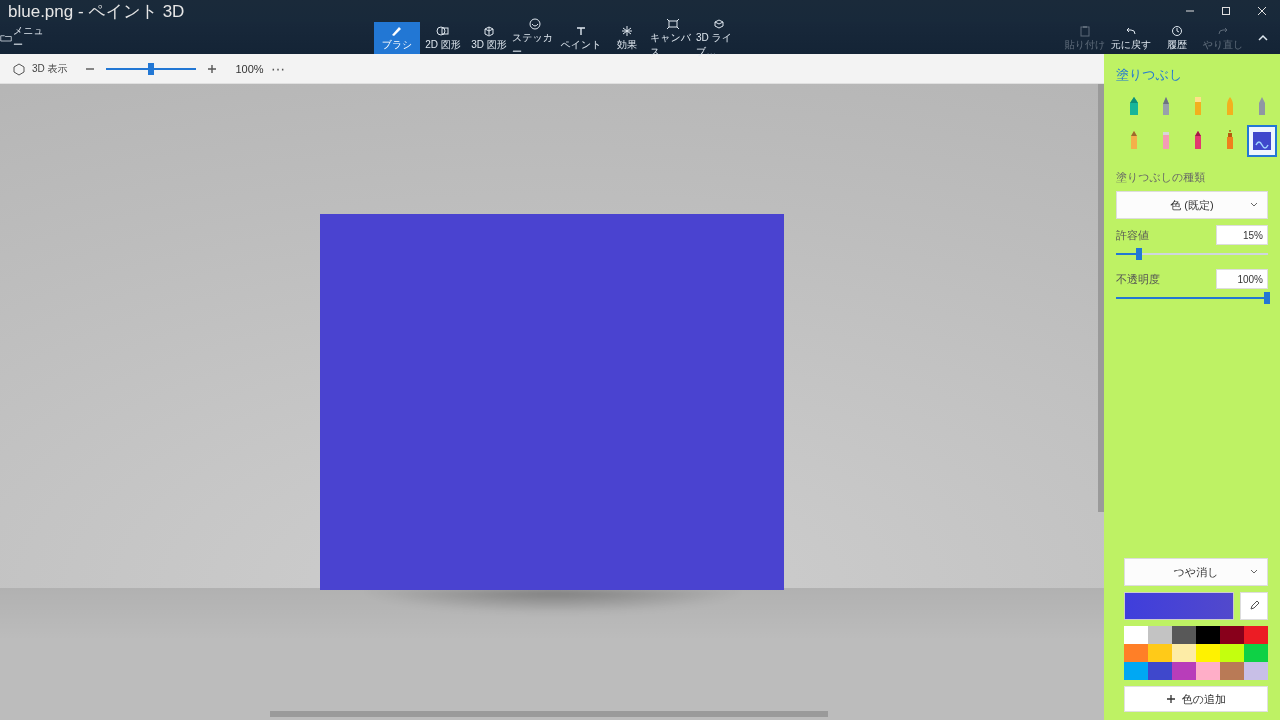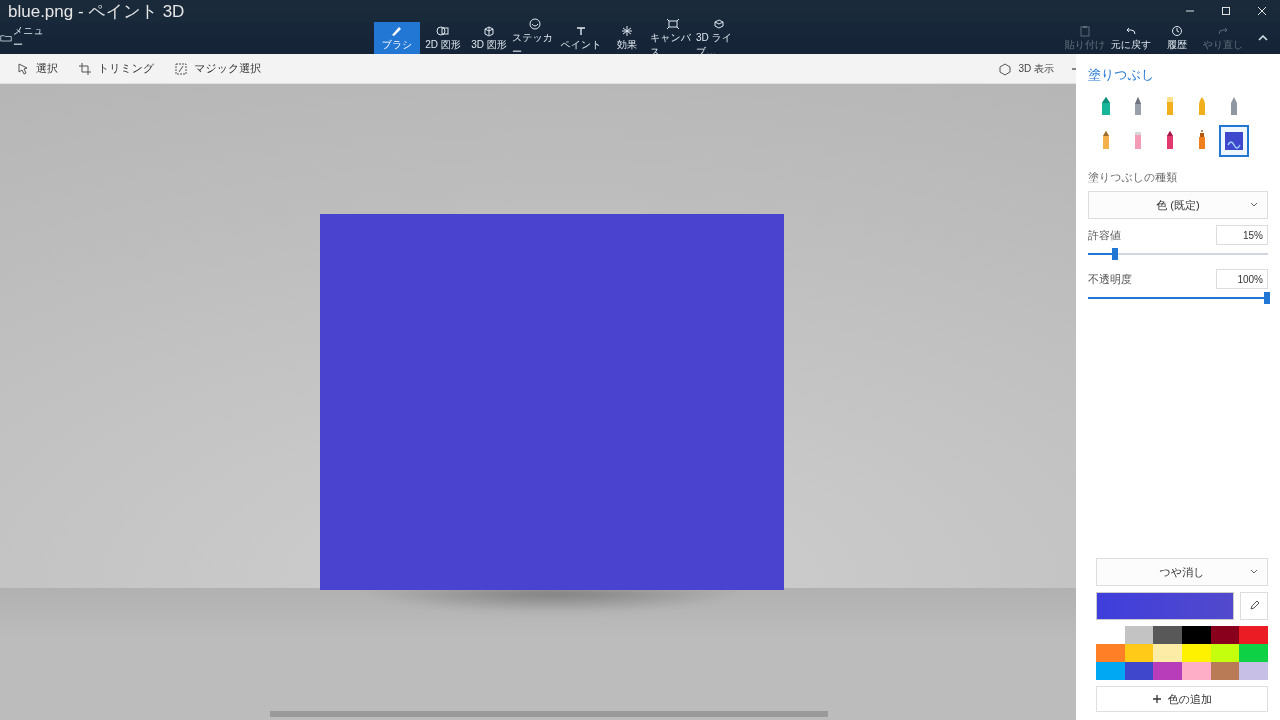--- a/index.html
+++ b/index.html
@@ -40,21 +40,21 @@
   .workspace .floor{ position:absolute; left:0; right:0; top:504px; height:132px;
     background: linear-gradient(to bottom, rgba(0,0,0,.06), rgba(0,0,0,0) 40%), #bcbcbc; }
   .workspace .wall{ position:absolute; left:0; right:0; top:0; height:508px;
     background: radial-gradient(ellipse 120% 120% at 50% 100%, #cfcfcf 0%, #bdbdbd 65%, #b4b4b4 100%); }
   .canvas{ position:absolute; left:320px; top:130px; width:464px; height:376px; background:#4a43d0; }
   .canvas-shadow{ position:absolute; left:310px; top:505px; width:486px; height:34px;
     background: radial-gradient(ellipse 55% 100% at 50% 0%, rgba(0,0,0,.32), rgba(0,0,0,0) 72%); filter: blur(3px);}
   .vscroll{ position:absolute; right:0; top:0; bottom:0; width:6px; background:transparent;}
   .vscroll .thumb{ position:absolute; top:0; height:428px; width:6px; right:0; background:#9a9a9a;}
   
-  .panel{ position:absolute; top:54px; right:0; width:204px; height:666px; background:#ffffff; color:#333;}
+  .panel{ position:absolute; top:54px; right:0; width:176px; height:666px; background:#bef264; color:#333;}
   .panel-title{ color:#2277d4; font-size:13px; padding:12px 12px 8px 12px;}
   .tool-grid{ display:grid; grid-template-columns: repeat(5, 28px); grid-auto-rows:30px; gap:4px 4px; padding:0 12px 8px 16px;}
   .tool-cell{ width:28px; height:30px; display:flex; align-items:center; justify-content:center; }
   .tool-cell.selected{ outline:2px solid #2277d4; outline-offset:-1px; background:#eef6ff;}
   .section-label{ font-size:11px; color:#666; padding:6px 12px 6px 12px;}
   .dropdown{ margin:0 12px 6px 12px; height:28px; background:#fcfcfc; border:1px solid #ddd; display:flex; align-items:center; justify-content:center; position:relative; font-size:11px; color:#333;}
   .dropdown .chev{ position:absolute; right:8px; top:8px; }
   .value-row{ display:flex; align-items:center; justify-content:space-between; padding:0 12px; font-size:11px; color:#555;}
   .value-box{ width:52px; height:20px; background:#fff; border:1px solid #ddd; text-align:right; padding:2px 4px; font-size:10px; color:#333;}
   .slider{ height:6px; margin:6px 12px 12px 12px; position:relative;}
@@ -209,47 +209,20 @@
     </div>
     <div class="expand-btn">
       <svg width="12" height="12" viewBox="0 0 12 12">
           <path d="M2 8l4-4 4 4" fill="none" stroke="#dfe7ef" stroke-width="1.5"></path>
         </svg>
     </div>
   </div>
 </div>
 
 <div class="subtoolbar">
-  <div class="sel-tools">
-    <div class="sel-tool">
-      <span class="ic">
-          <svg width="14" height="14" viewBox="0 0 14 14">
-            <path d="M3 2l8 4-3 1 2 4-2 1-2-4-3 2z" fill="none" stroke="#555"></path>
-          </svg>
-        </span>
-      <span>選択</span>
-    </div>
-    <div class="sel-tool">
-      <span class="ic">
-          <svg width="14" height="14" viewBox="0 0 14 14">
-            <path d="M4 1v9h9M1 4h9v9" fill="none" stroke="#555"></path>
-          </svg>
-        </span>
-      <span>トリミング</span>
-    </div>
-    <div class="sel-tool">
-      <span class="ic">
-          <svg width="14" height="14" viewBox="0 0 14 14">
-            <rect x="2" y="2" width="10" height="10" fill="none" stroke="#555" stroke-dasharray="2 1"></rect>
-            <path d="M5 10l4-6" stroke="#555"></path>
-          </svg>
-        </span>
-      <span>マジック選択</span>
-    </div>
-  </div>
   <div class="view-controls">
     <div class="view3d">
       <span class="ic">
           <svg width="14" height="14" viewBox="0 0 14 14">
             <path d="M2 5l5-3 5 3v5l-5 3-5-3z" fill="none" stroke="#555"></path>
           </svg>
         </span>
       <span>3D 表示</span>
     </div>
     <div class="zoom">

